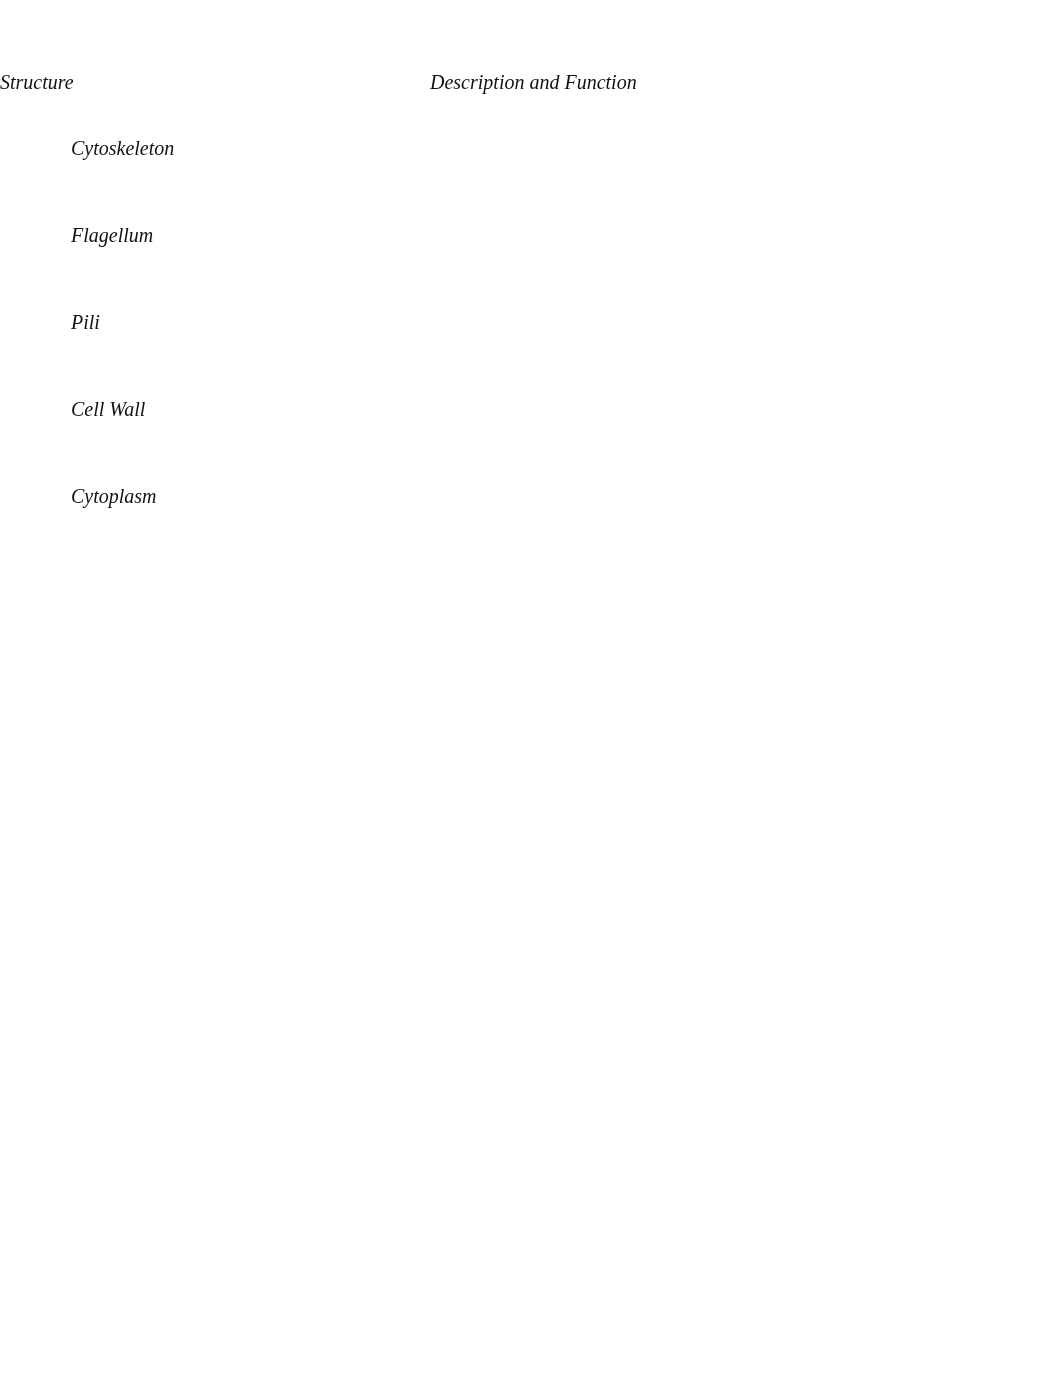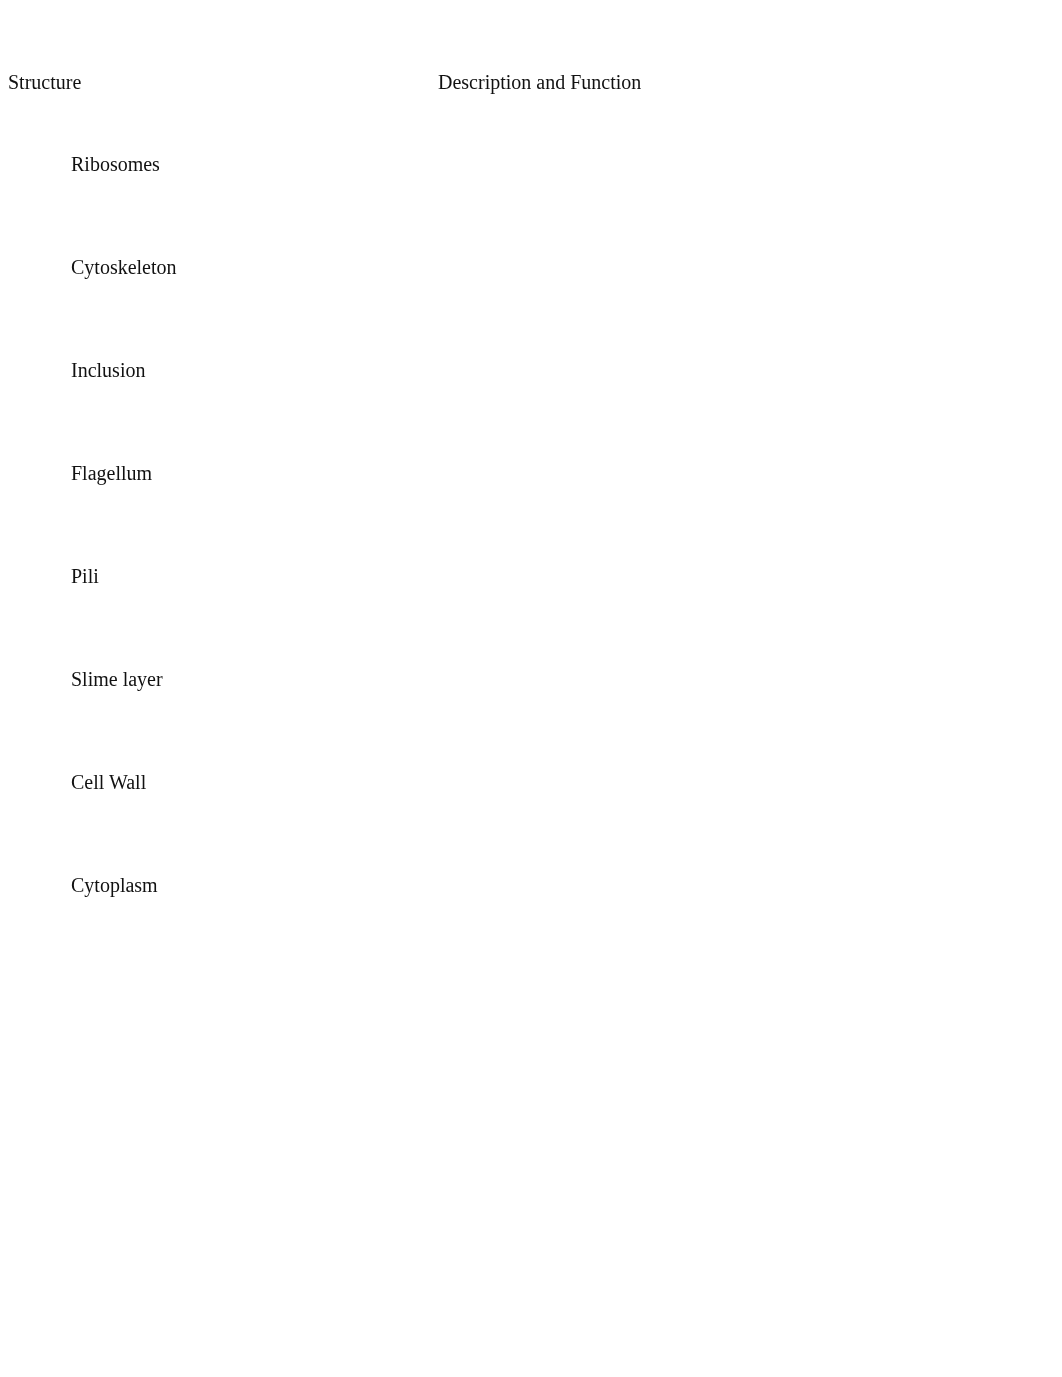--- a/index.html
+++ b/index.html
@@ -25,23 +25,24 @@
     position: absolute;
     left: 0;
     top: 0;
     width: 1062px;
     border-collapse: collapse;
     table-layout: fixed;
   }
   .doc-table td,
   .doc-table th {
     border: 0;
-    padding: 8px;
+    padding: 0;
     vertical-align: top;
     background: transparent;
+    font-style: italic;
   }
   col.col-structure { width: 430px; }
   col.col-description { width: 632px; }
 
   
   .header-row th {
     height: 66px;
     padding-top: 72px;
     font-weight: normal;
     text-align: left;
@@ -107,61 +108,37 @@
           <span class="header-label">Structure</span>
         </th>
         <th class="header-cell-description">
           <span class="header-label">Description and Function</span>
         </th>
       </tr>
     </thead>
     <tbody id="table-body">
         <tr class="struct-row">
           <td class="cell-structure">
-            <span class="struct-label">Ribosomes</span>
-          </td>
-          <td class="cell-description">
-            <span class="desc-answer"></span>
-          </td>
-        </tr>
-        <tr class="struct-row">
-          <td class="cell-structure">
             <span class="struct-label">Cytoskeleton</span>
-          </td>
-          <td class="cell-description">
-            <span class="desc-answer"></span>
-          </td>
-        </tr>
-        <tr class="struct-row">
-          <td class="cell-structure">
-            <span class="struct-label">Inclusion</span>
           </td>
           <td class="cell-description">
             <span class="desc-answer"></span>
           </td>
         </tr>
         <tr class="struct-row">
           <td class="cell-structure">
             <span class="struct-label">Flagellum</span>
           </td>
           <td class="cell-description">
             <span class="desc-answer"></span>
           </td>
         </tr>
         <tr class="struct-row">
           <td class="cell-structure">
             <span class="struct-label">Pili</span>
-          </td>
-          <td class="cell-description">
-            <span class="desc-answer"></span>
-          </td>
-        </tr>
-        <tr class="struct-row">
-          <td class="cell-structure">
-            <span class="struct-label">Slime layer</span>
           </td>
           <td class="cell-description">
             <span class="desc-answer"></span>
           </td>
         </tr>
         <tr class="struct-row">
           <td class="cell-structure">
             <span class="struct-label">Cell Wall</span>
           </td>
           <td class="cell-description">

